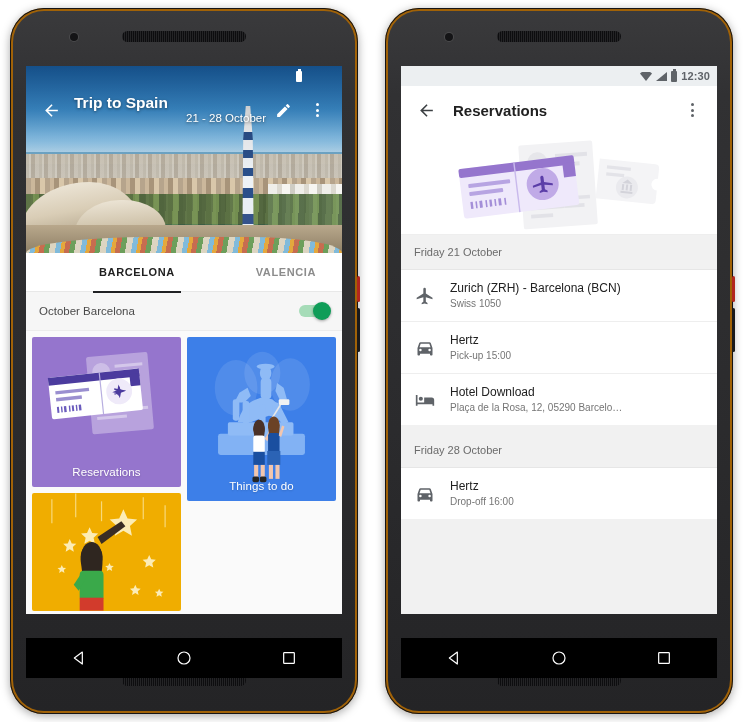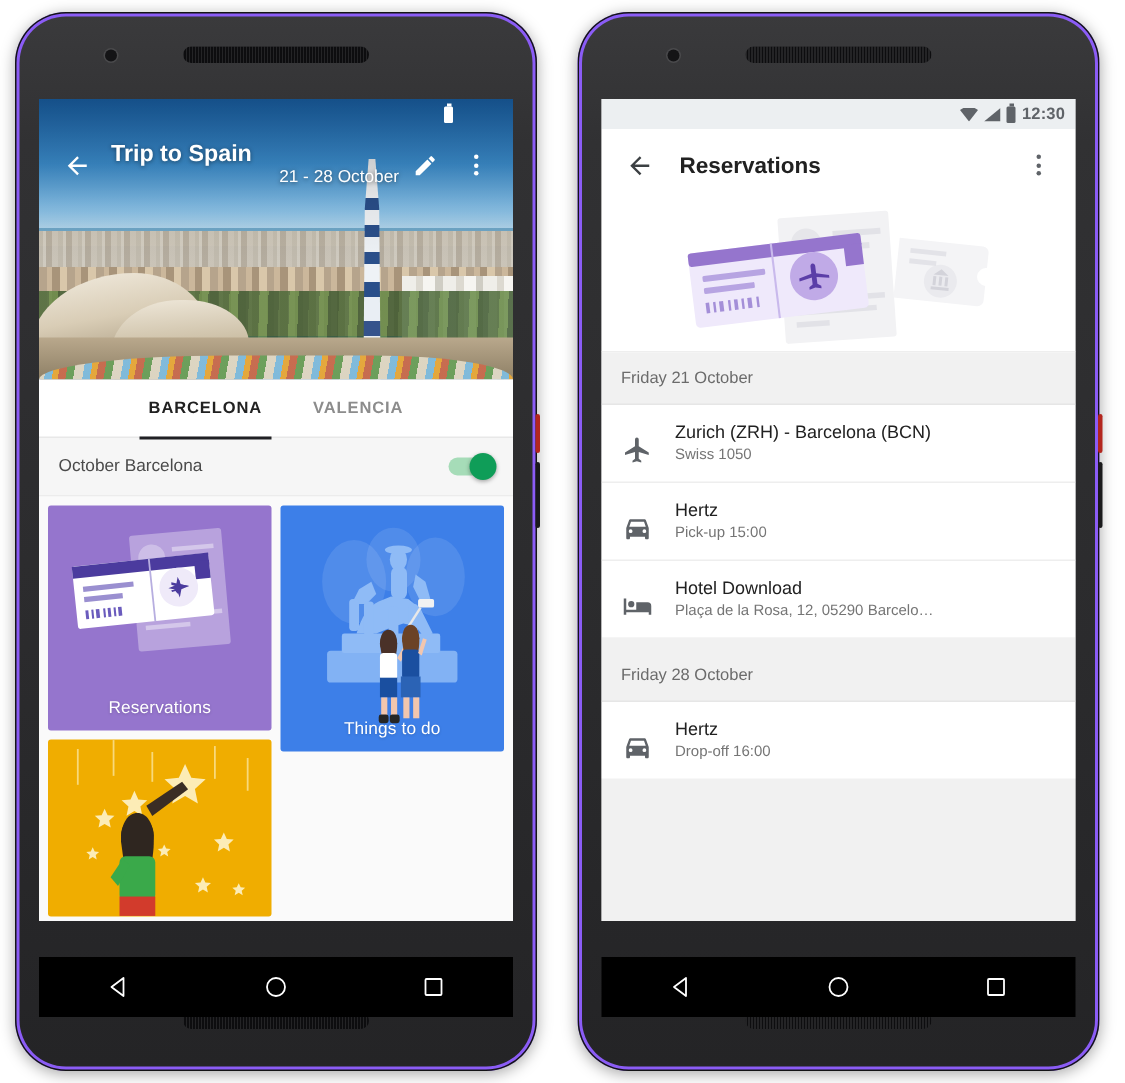--- a/index.html
+++ b/index.html
@@ -2,21 +2,21 @@
 <html><head>
 <meta charset="utf-8">
 <style>
   html,body{margin:0;padding:0;background:#ffffff;}
   body{width:750px;height:722px;overflow:hidden;
        font-family:"Liberation Sans","DejaVu Sans",sans-serif;}
   .canvas{position:relative;width:750px;height:722px;background:#ffffff;}
 
   
   .phone{position:absolute;top:8px;width:348px;height:706px;
-         background:#8b5cf6;border-radius:34px;
+         background:#a16207;border-radius:34px;
          box-shadow:0 2px 10px rgba(0,0,0,.35), 0 0 0 1px #141416 inset;}
   .phone.left{left:10px;}
   .phone.right{left:385px;}
   .phone-inner{position:absolute;inset:3px;border-radius:31px;
         background:linear-gradient(180deg,#3a3a3c 0%,#313133 12%,#2b2b2d 60%,#242426 100%);}
   .cam{position:absolute;top:25px;left:60px;width:8px;height:8px;border-radius:50%;
        background:#141416;box-shadow:0 0 0 1px #4a4a4c;}
   .speaker{position:absolute;top:23px;left:50%;transform:translateX(-50%);
        width:124px;height:11px;border-radius:6px;background:#141416;
        background-image:repeating-linear-gradient(90deg,#242426 0 1px,#0d0d0f 1px 2px);}
@@ -76,21 +76,21 @@
   .ab-icon{width:34px;height:34px;display:flex;align-items:center;justify-content:center;cursor:pointer;}
   .hero-titles{flex:1;padding-left:6px;color:#fff;}
   .hero-title{font-size:15.5px;font-weight:bold;line-height:17px;text-shadow:0 1px 3px rgba(0,0,0,.45);}
   .hero-sub{font-size:11.5px;line-height:15px;text-shadow:0 1px 3px rgba(0,0,0,.5);text-align:right;}
   .dots{display:flex;flex-direction:column;gap:2.5px;align-items:center;}
   .dots i{width:3px;height:3px;border-radius:50%;background:#fff;display:block;}
 
   
   .tabs{height:38px;background:#fff;display:flex;align-items:center;justify-content:center;gap:34px;
         border-bottom:1px solid #e8e8e8;position:relative;}
-  .tab{font-size:11px;font-weight:bold;letter-spacing:.6px;color:#8c8c8c;cursor:pointer;position:relative;height:42px;display:flex;align-items:center;}
+  .tab{font-size:11px;font-weight:bold;letter-spacing:.6px;color:#8c8c8c;cursor:pointer;position:relative;height:42px;display:flex;align-items:center;margin-left:47px;}
   .tab.active{color:#212121;}
   .tab.active:after{content:"";position:absolute;left:-6px;right:-6px;bottom:0;height:2.5px;background:#202124;}
 
   
   .dl-row{height:38px;background:#f6f6f6;display:flex;align-items:center;
           padding:0 13px;justify-content:space-between;border-bottom:1px solid #ececec;}
   .dl-label{font-size:11.5px;color:#4a4a4a;}
   .switch{width:30px;height:12px;border-radius:7px;background:#a6dcb8;position:relative;cursor:pointer;}
   .switch .knob{position:absolute;right:-2px;top:-3px;width:18px;height:18px;border-radius:50%;
       background:#0f9d58;box-shadow:0 1px 3px rgba(0,0,0,.35);}
@@ -113,21 +113,21 @@
   .nav-ico{width:16px;height:16px;}
 
   
   .rbar{height:48px;background:#fff;display:flex;align-items:center;padding:0 8px;}
   .rbar-title{font-size:15px;font-weight:bold;color:#212121;padding-left:10px;flex:1;}
   .dots-dark i{background:#5f6368;}
   .hero-art{height:100px;background:#fff;position:relative;border-bottom:1px solid #eee;}
   .day-head{height:34px;background:#f1f1f1;display:flex;align-items:center;padding:0 13px;
       font-size:11px;color:#6b6b6b;border-bottom:1px solid #e6e6e6;}
   .res-card{background:#fff;margin:0;}
-  .res-row{display:flex;align-items:flex-end;padding:10px 13px;gap:14px;border-bottom:1px solid #eeeeee;cursor:pointer;}
+  .res-row{display:flex;align-items:center;padding:10px 13px;gap:14px;border-bottom:1px solid #eeeeee;cursor:pointer;}
   .res-row:last-child{border-bottom:none;}
   .res-ico{width:22px;height:22px;flex:none;display:flex;align-items:center;justify-content:center;}
   .res-txt{min-width:0;}
   .res-t1{font-size:12px;color:#212121;line-height:16px;white-space:nowrap;overflow:hidden;text-overflow:ellipsis;}
   .res-t2{font-size:10px;color:#757575;line-height:15px;white-space:nowrap;overflow:hidden;text-overflow:ellipsis;}
   .res-gap{height:8px;background:#f1f1f1;}
   .rscroll{height:390px;overflow:hidden;background:#f1f1f1;}
 </style>
 </head>
 <body>

